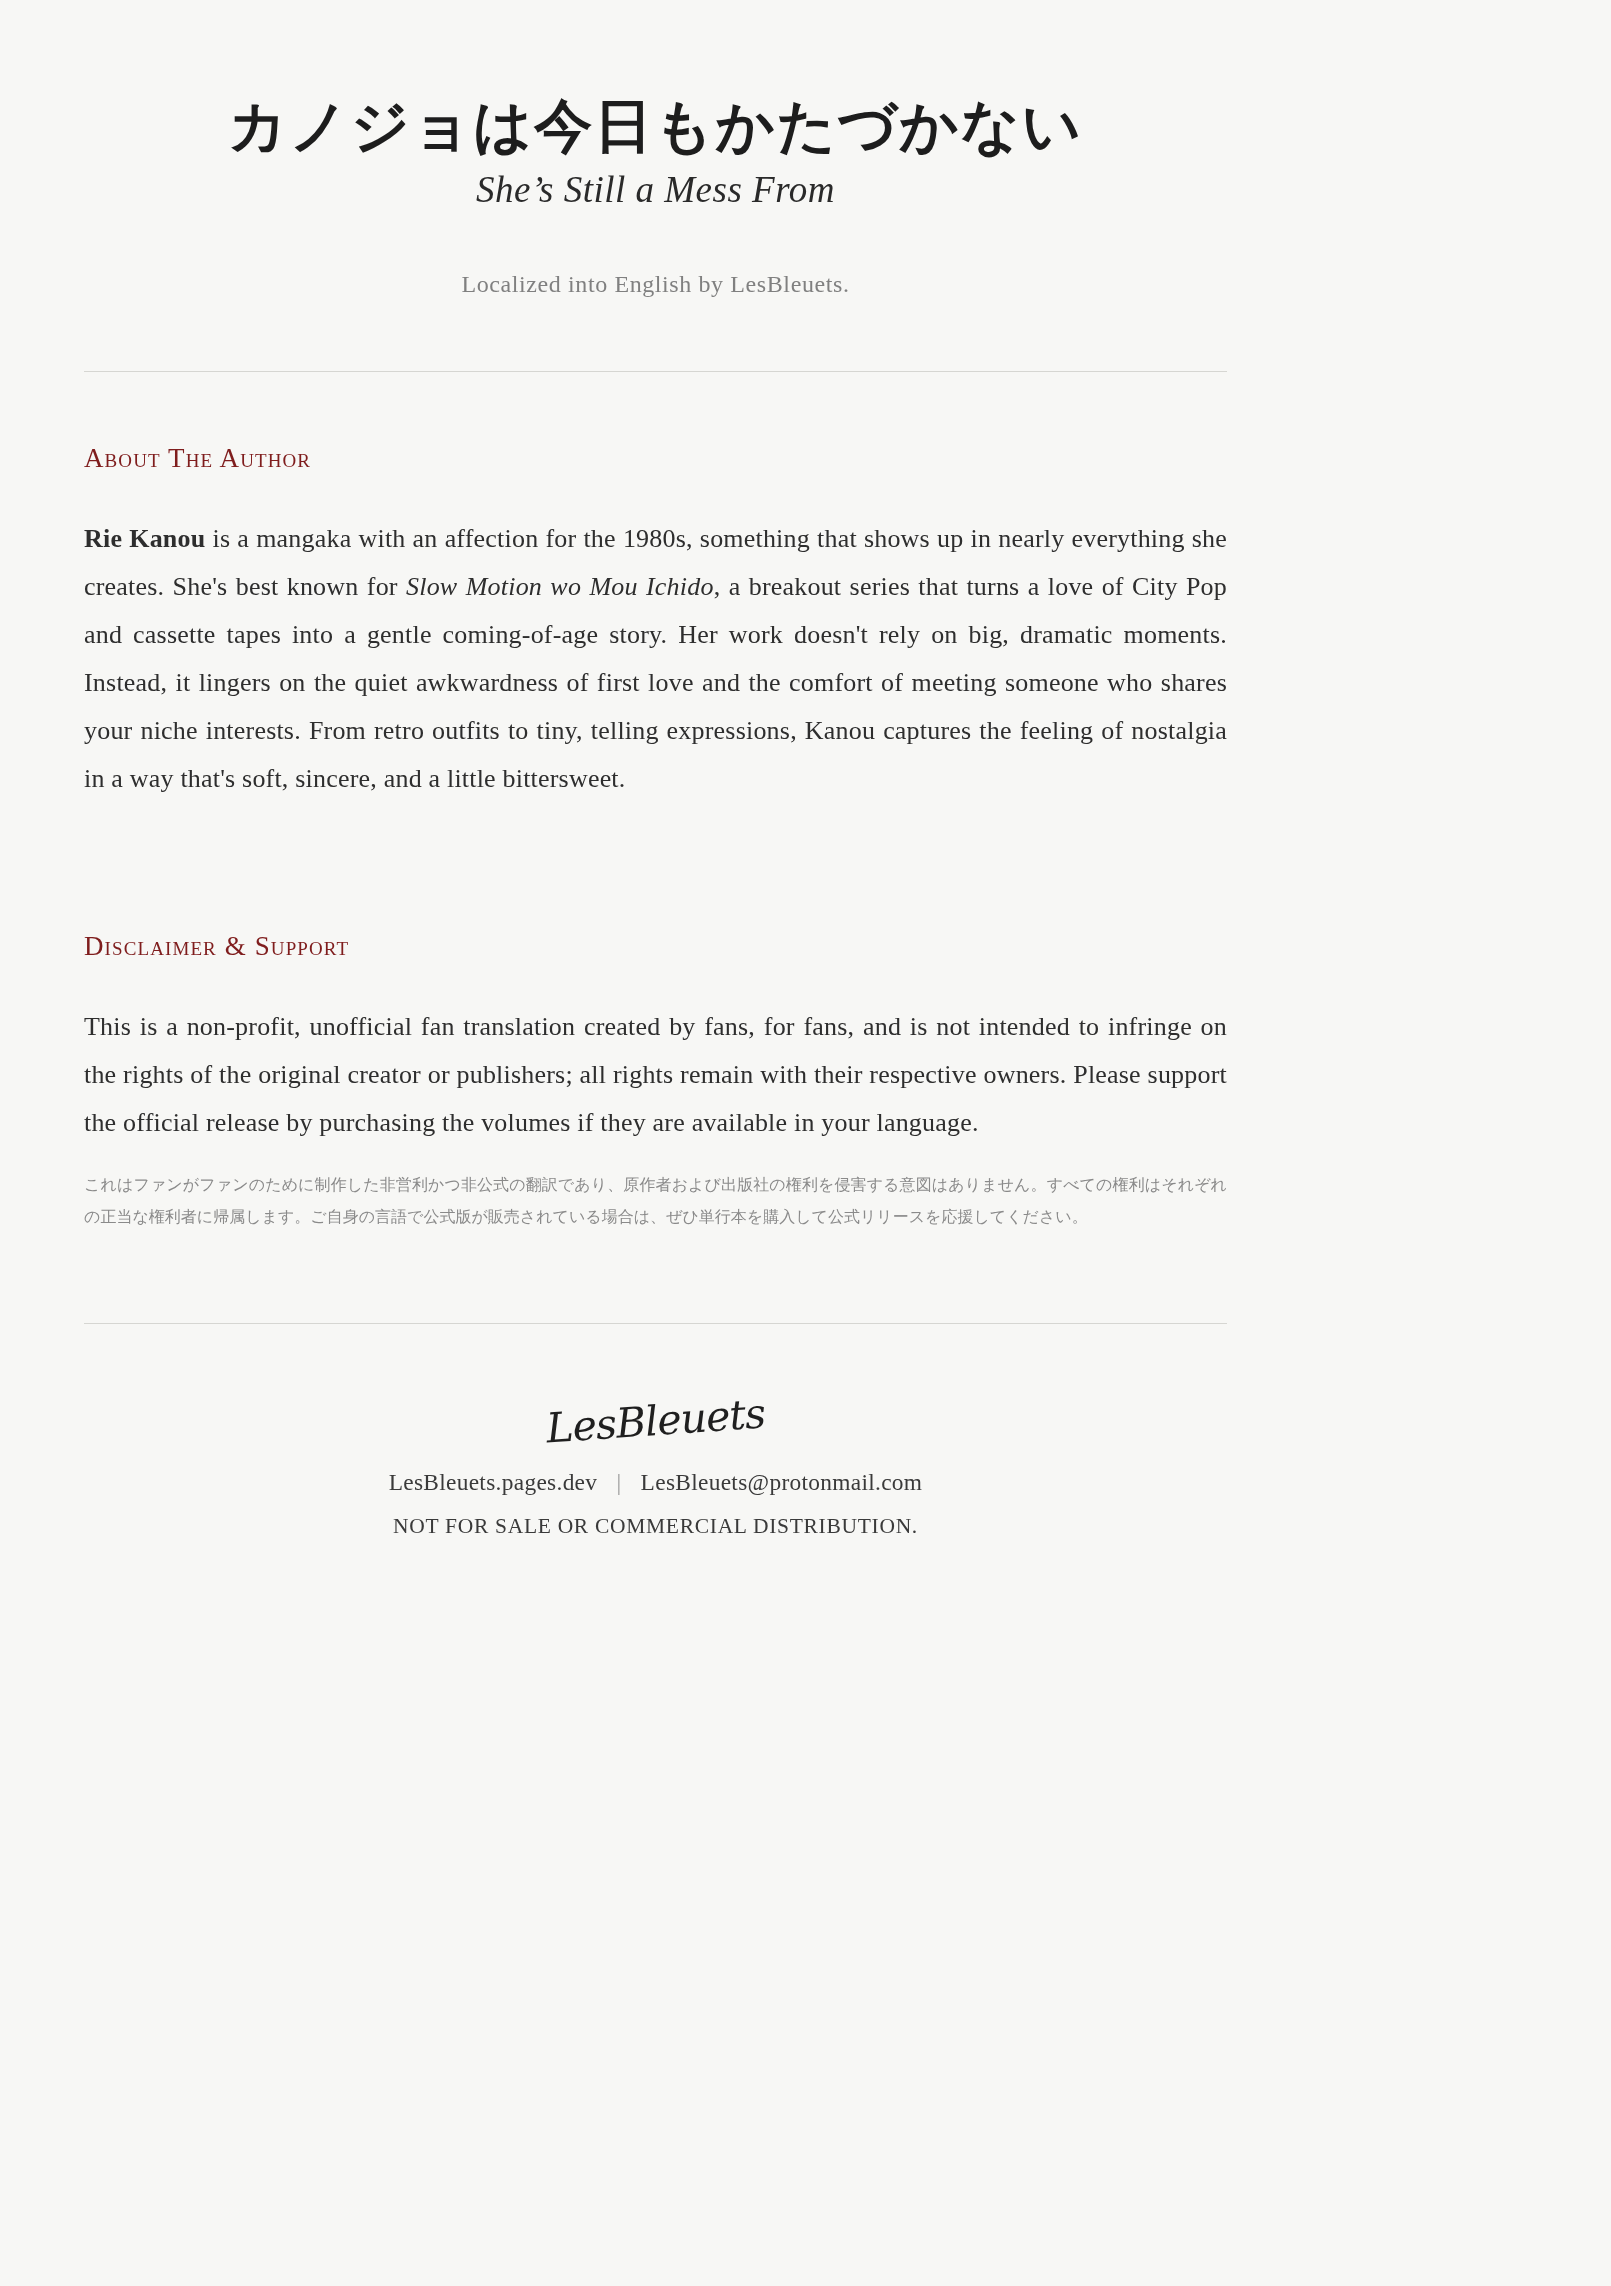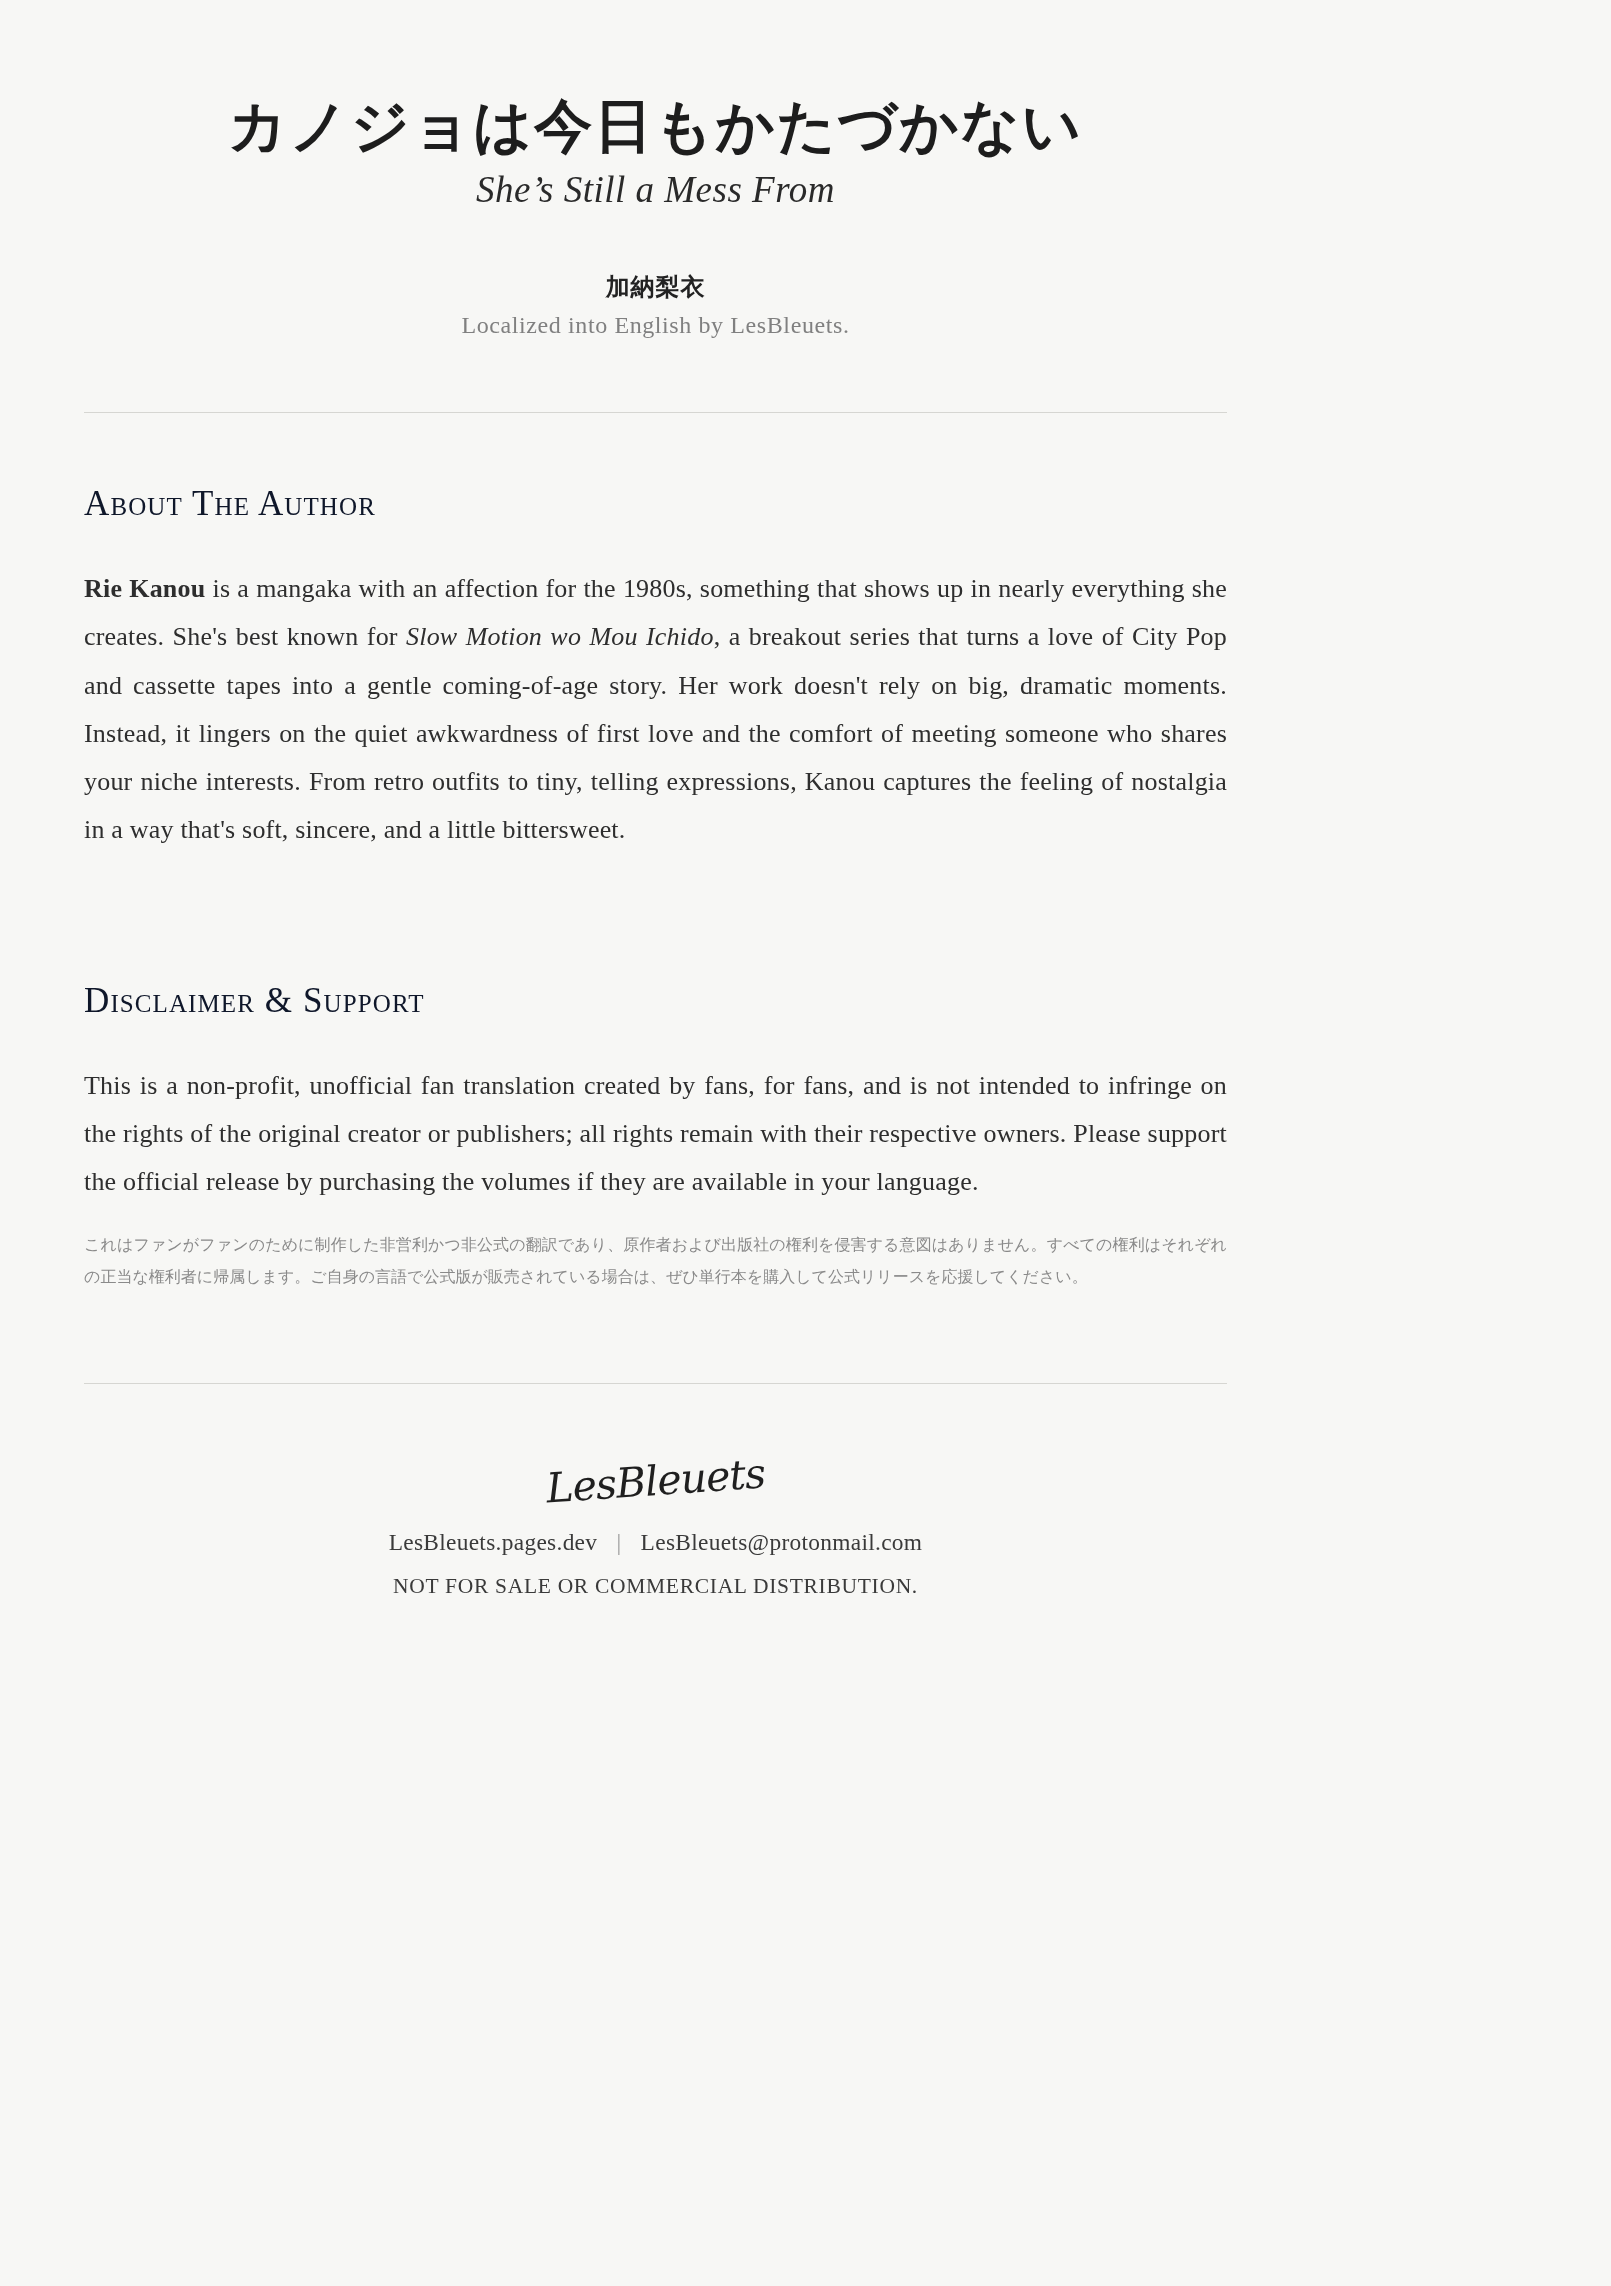--- a/index.html
+++ b/index.html
@@ -80,24 +80,24 @@
     width: 1143px;
     margin: 0 auto;
   }
 
   
   .section {
     margin-top: 71px;
   }
   .section-heading {
     font-family: "Liberation Serif", serif;
-    font-size: 35px;
+    font-size: 27px;
     font-weight: 400;
     letter-spacing: 1.1px;
-    color: #0f172a;
+    color: #7f1d1d;
     margin: 0 0 41px 0;
     font-variant: small-caps;
     text-transform: capitalize;
   }
   .body-text {
     font-family: "Liberation Serif", serif;
     font-size: 26px;
     line-height: 1.85;
     color: #2e2e2e;
     text-align: justify;
@@ -162,21 +162,20 @@
 </style>
 </head>
 <body>
 
 <div class="page">
   <div class="inner">
 
     <h1 class="title-jp">カノジョは今日もかたづかない</h1>
     <div class="title-en">She’s Still a Mess From</div>
 
-    <div class="author-jp">加納梨衣</div>
 
     <div class="localized">Localized into English by LesBleuets.</div>
   </div>
 
   <div class="rule"></div>
 
   <div class="inner">
 
     <div class="section">
       <h2 class="section-heading">About the Author</h2>

